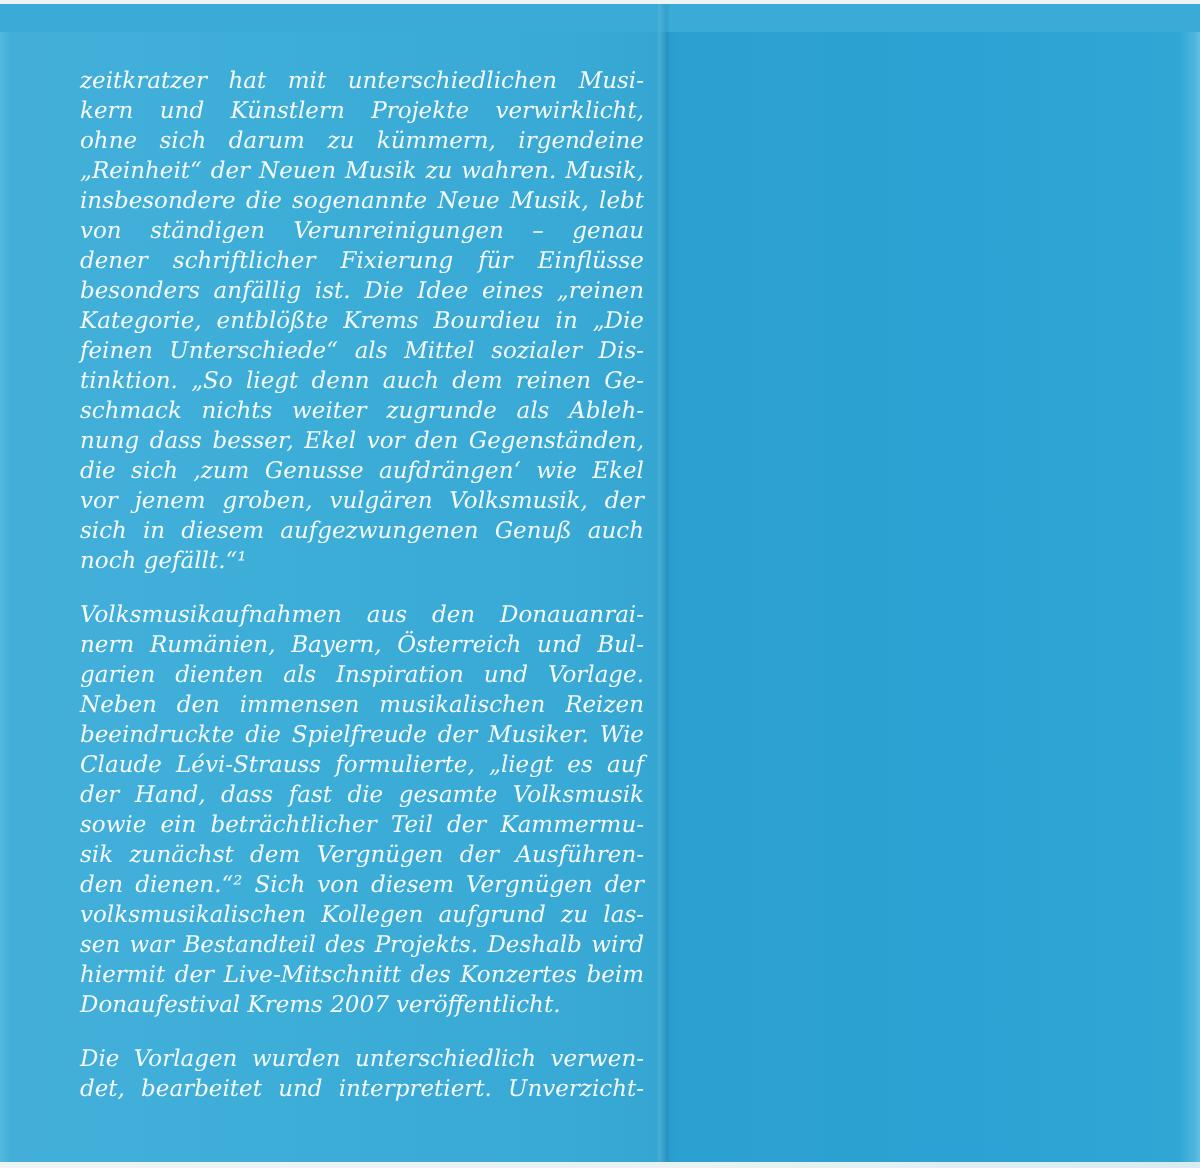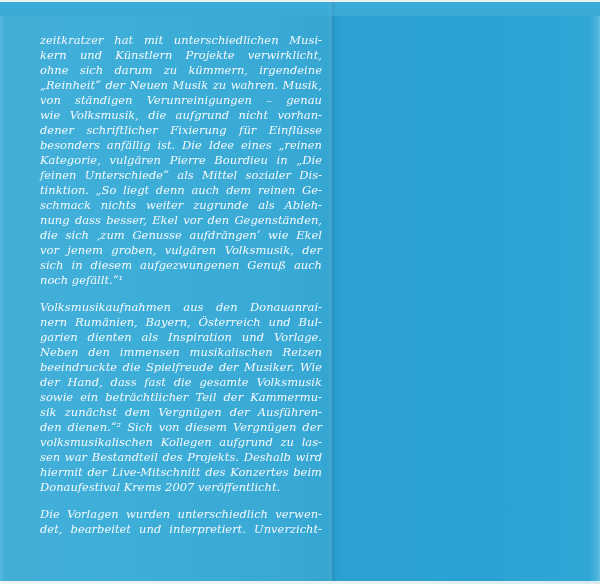--- a/index.html
+++ b/index.html
@@ -80,40 +80,41 @@
 <body>
 
 <div class="spread">
   <div class="page page-left">
     <div class="textblock text-german">
         <div class="para">
           <div class="line">zeitkratzer hat mit unterschiedlichen Musi-</div>
           <div class="line">kern und Künstlern Projekte verwirklicht,</div>
           <div class="line">ohne sich darum zu kümmern, irgendeine</div>
           <div class="line">„Reinheit“ der Neuen Musik zu wahren. Musik,</div>
+          <div class="line">insbesondere die sogenannte Neue Musik, lebt</div>
           <div class="line">von ständigen Verunreinigungen – genau</div>
-          <div class="line">wie Volksmusik, die aufgrund nicht vorhan-</div>
           <div class="line">dener schriftlicher Fixierung für Einflüsse</div>
           <div class="line">besonders anfällig ist. Die Idee eines „reinen</div>
-          <div class="line">Kategorie, vulgären Pierre Bourdieu in „Die</div>
+          <div class="line">Kategorie, entblößte Krems Bourdieu in „Die</div>
           <div class="line">feinen Unterschiede“ als Mittel sozialer Dis-</div>
           <div class="line">tinktion. „So liegt denn auch dem reinen Ge-</div>
           <div class="line">schmack nichts weiter zugrunde als Ableh-</div>
           <div class="line">nung dass besser, Ekel vor den Gegenständen,</div>
           <div class="line">die sich ‚zum Genusse aufdrängen‘ wie Ekel</div>
           <div class="line">vor jenem groben, vulgären Volksmusik, der</div>
           <div class="line">sich in diesem aufgezwungenen Genuß auch</div>
           <div class="line last">noch gefällt.“¹</div>
         </div>
         <div class="para">
           <div class="line">Volksmusikaufnahmen aus den Donauanrai-</div>
           <div class="line">nern Rumänien, Bayern, Österreich und Bul-</div>
           <div class="line">garien dienten als Inspiration und Vorlage.</div>
           <div class="line">Neben den immensen musikalischen Reizen</div>
           <div class="line">beeindruckte die Spielfreude der Musiker. Wie</div>
+          <div class="line">Claude Lévi-Strauss formulierte, „liegt es auf</div>
           <div class="line">der Hand, dass fast die gesamte Volksmusik</div>
           <div class="line">sowie ein beträchtlicher Teil der Kammermu-</div>
           <div class="line">sik zunächst dem Vergnügen der Ausführen-</div>
           <div class="line">den dienen.“² Sich von diesem Vergnügen der</div>
           <div class="line">volksmusikalischen Kollegen aufgrund zu las-</div>
           <div class="line">sen war Bestandteil des Projekts. Deshalb wird</div>
           <div class="line">hiermit der Live-Mitschnitt des Konzertes beim</div>
           <div class="line last">Donaufestival Krems 2007 veröffentlicht.</div>
         </div>
         <div class="para">

